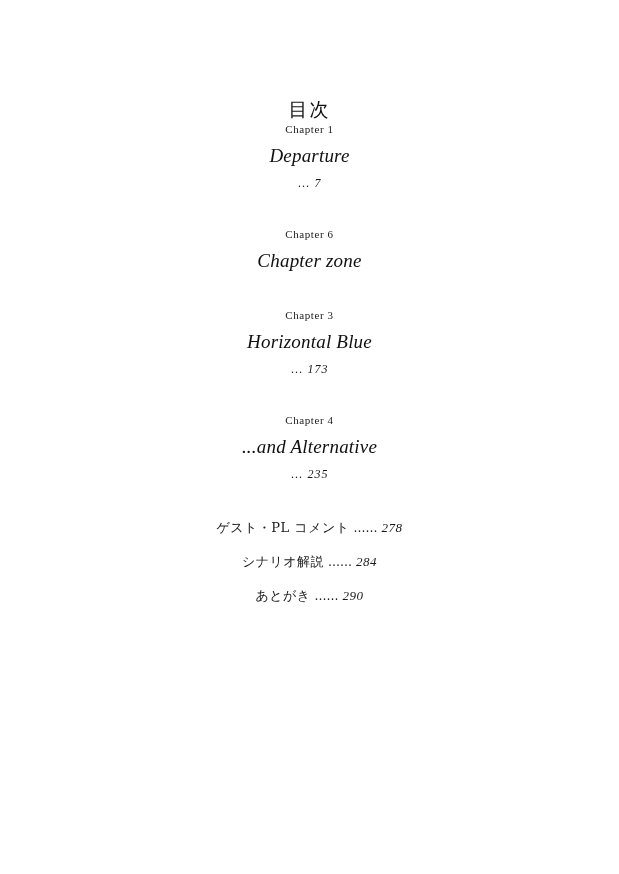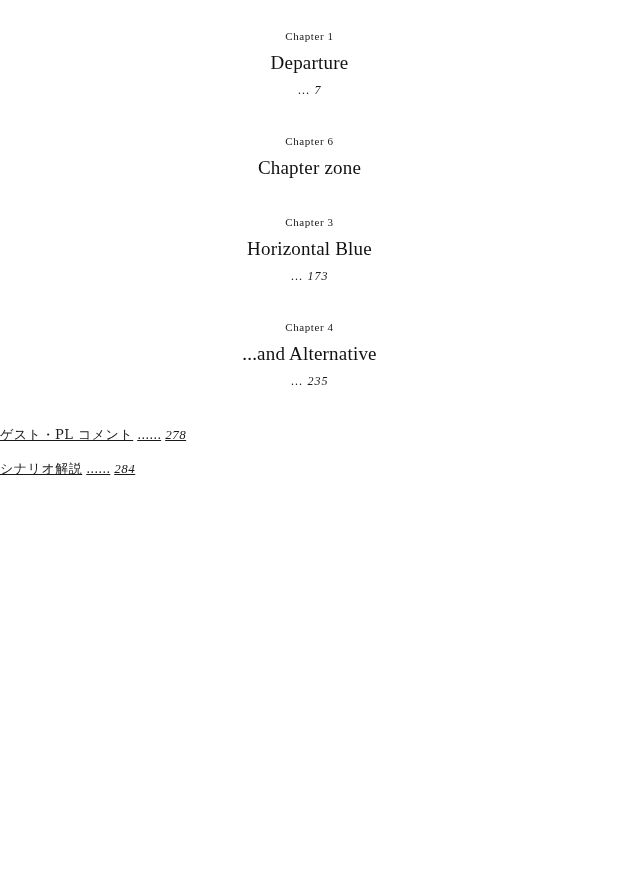--- a/index.html
+++ b/index.html
@@ -23,55 +23,54 @@
   }
   .toc-title {
     text-align: center;
     font-size: 19px;
     letter-spacing: 2px;
     margin-top: 97px;
     font-family: "DejaVu Serif", serif;
     color: #111;
   }
   .chapters {
-    margin-top: 30px;
   }
   .chapter-block {
     text-align: center;
     margin-bottom: 37px;
   }
   .chapter-label {
     font-size: 11px;
     letter-spacing: 0.6px;
     color: #1a1a1a;
     font-family: "Liberation Serif", serif;
     margin-bottom: 10px;
   }
   .chapter-title {
     font-size: 19px;
+    font-style: italic;
     font-family: "Liberation Serif", serif;
     color: #111;
     letter-spacing: 0.2px;
     margin-bottom: 9px;
   }
   .chapter-page {
     font-size: 12px;
     font-style: italic;
     color: #1a1a1a;
     font-family: "Liberation Serif", serif;
     letter-spacing: 1px;
   }
   .chapter-page .dots {
     font-style: normal;
     letter-spacing: 1px;
   }
   .extras {
     margin-top: 28px;
-    text-align: left;
-    text-decoration: underline;
+    text-align: center;
   }
   .extra-row {
     font-size: 13px;
     font-family: "DejaVu Serif", serif;
     color: #1a1a1a;
     margin-bottom: 16px;
     letter-spacing: 0.5px;
   }
   .extra-row .extra-dots {
     letter-spacing: 0px;
@@ -83,20 +82,21 @@
     font-style: italic;
     font-size: 13px;
     letter-spacing: 0.5px;
   }
 </style>
 </head>
 <body>
 
 <div class="page">
 
+  <div class="toc-title">目次</div>
 
   <div class="chapters">
 
     <div class="chapter-block">
       <div class="chapter-label">Chapter 1</div>
       <div class="chapter-title">Departure</div>
       <div class="chapter-page"><span class="dots">…</span> <span>7</span></div>
     </div>
 
     <div class="chapter-block">
@@ -121,16 +121,19 @@
   <div class="extras">
 
     <div class="extra-row">
       <span>ゲスト・PL コメント</span><span class="extra-dots">……</span><span class="extra-page">278</span>
     </div>
 
     <div class="extra-row">
       <span>シナリオ解説</span><span class="extra-dots">……</span><span class="extra-page">284</span>
     </div>
 
+    <div class="extra-row">
+      <span>あとがき</span><span class="extra-dots">……</span><span class="extra-page">290</span>
+    </div>
 
   </div>
 
 </div>
 
 </body></html>

